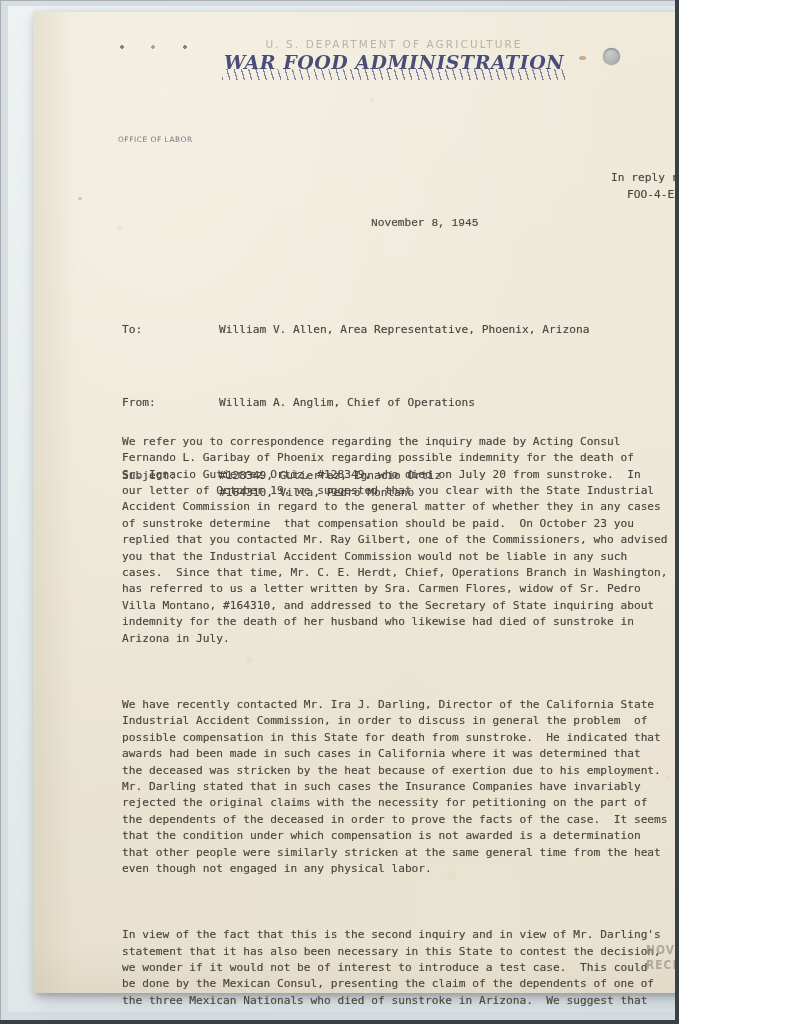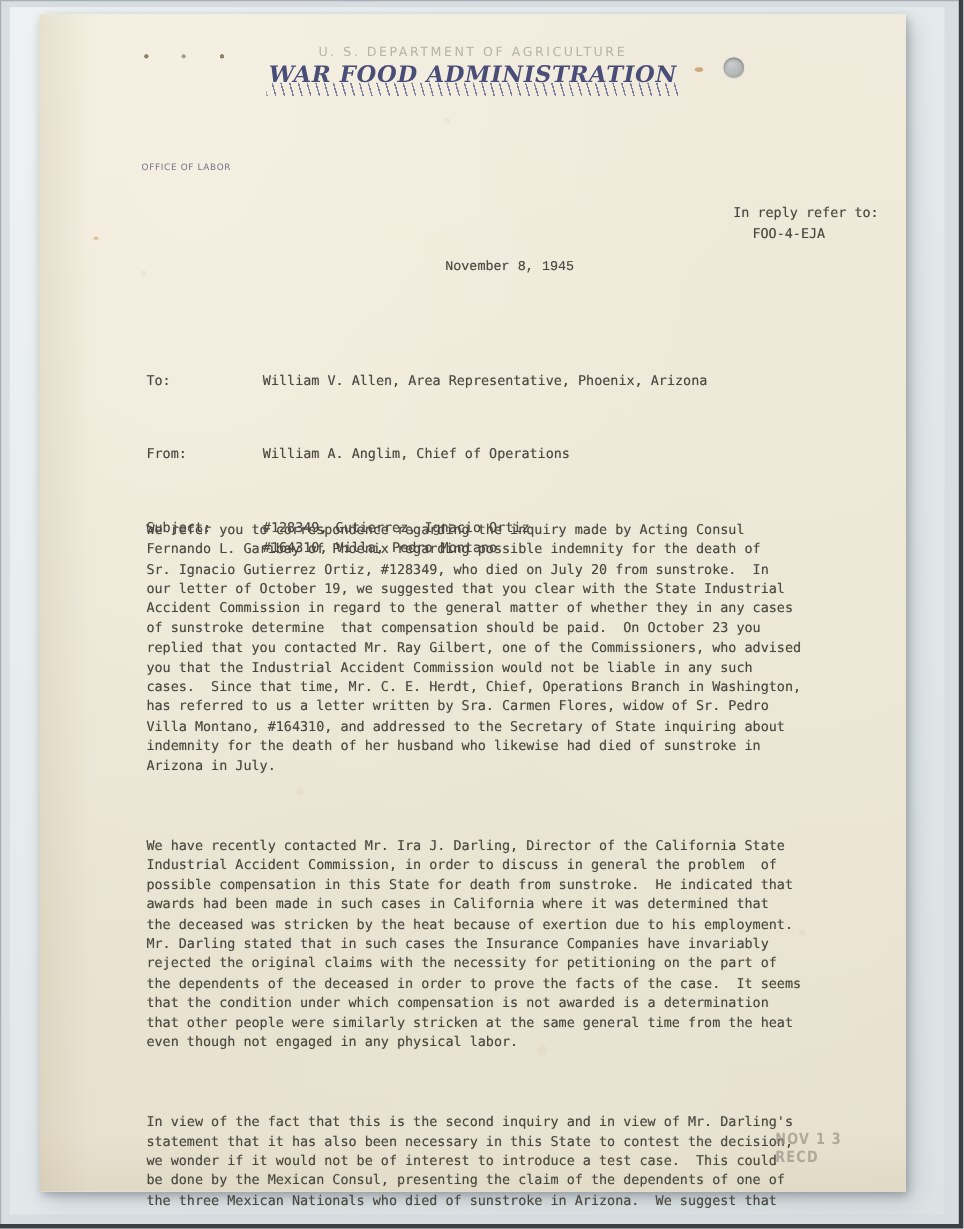--- a/index.html
+++ b/index.html
@@ -2,21 +2,21 @@
 <html><head>
 <meta charset="utf-8">
 <style>
   html, body {
     margin: 0;
     padding: 0;
     background: #ffffff;
   }
   #scan {
     position: relative;
-    width: 803px;
+    width: 679px;
     height: 1024px;
     background: #d7dde0;
     overflow: hidden;
     font-family: "DejaVu Sans Mono", monospace;
   }
   
   #scan::after {
     content: "";
     position: absolute;
     inset: 0;
@@ -184,20 +184,21 @@
   }
 
   .hdr {
     position: absolute;
     left: 89px;
     top: 265px;
   }
   .hdr-row {
     display: flex;
     margin-bottom: 12px;
+    margin-top: 12px;
   }
   .hdr-row:last-child { margin-bottom: 0; }
   .hdr-key { width: 97px; flex: none; }
   .hdr-val { white-space: pre; }
 
   .body {
     position: absolute;
     left: 89px;
     top: 389px;
     width: 630px;

